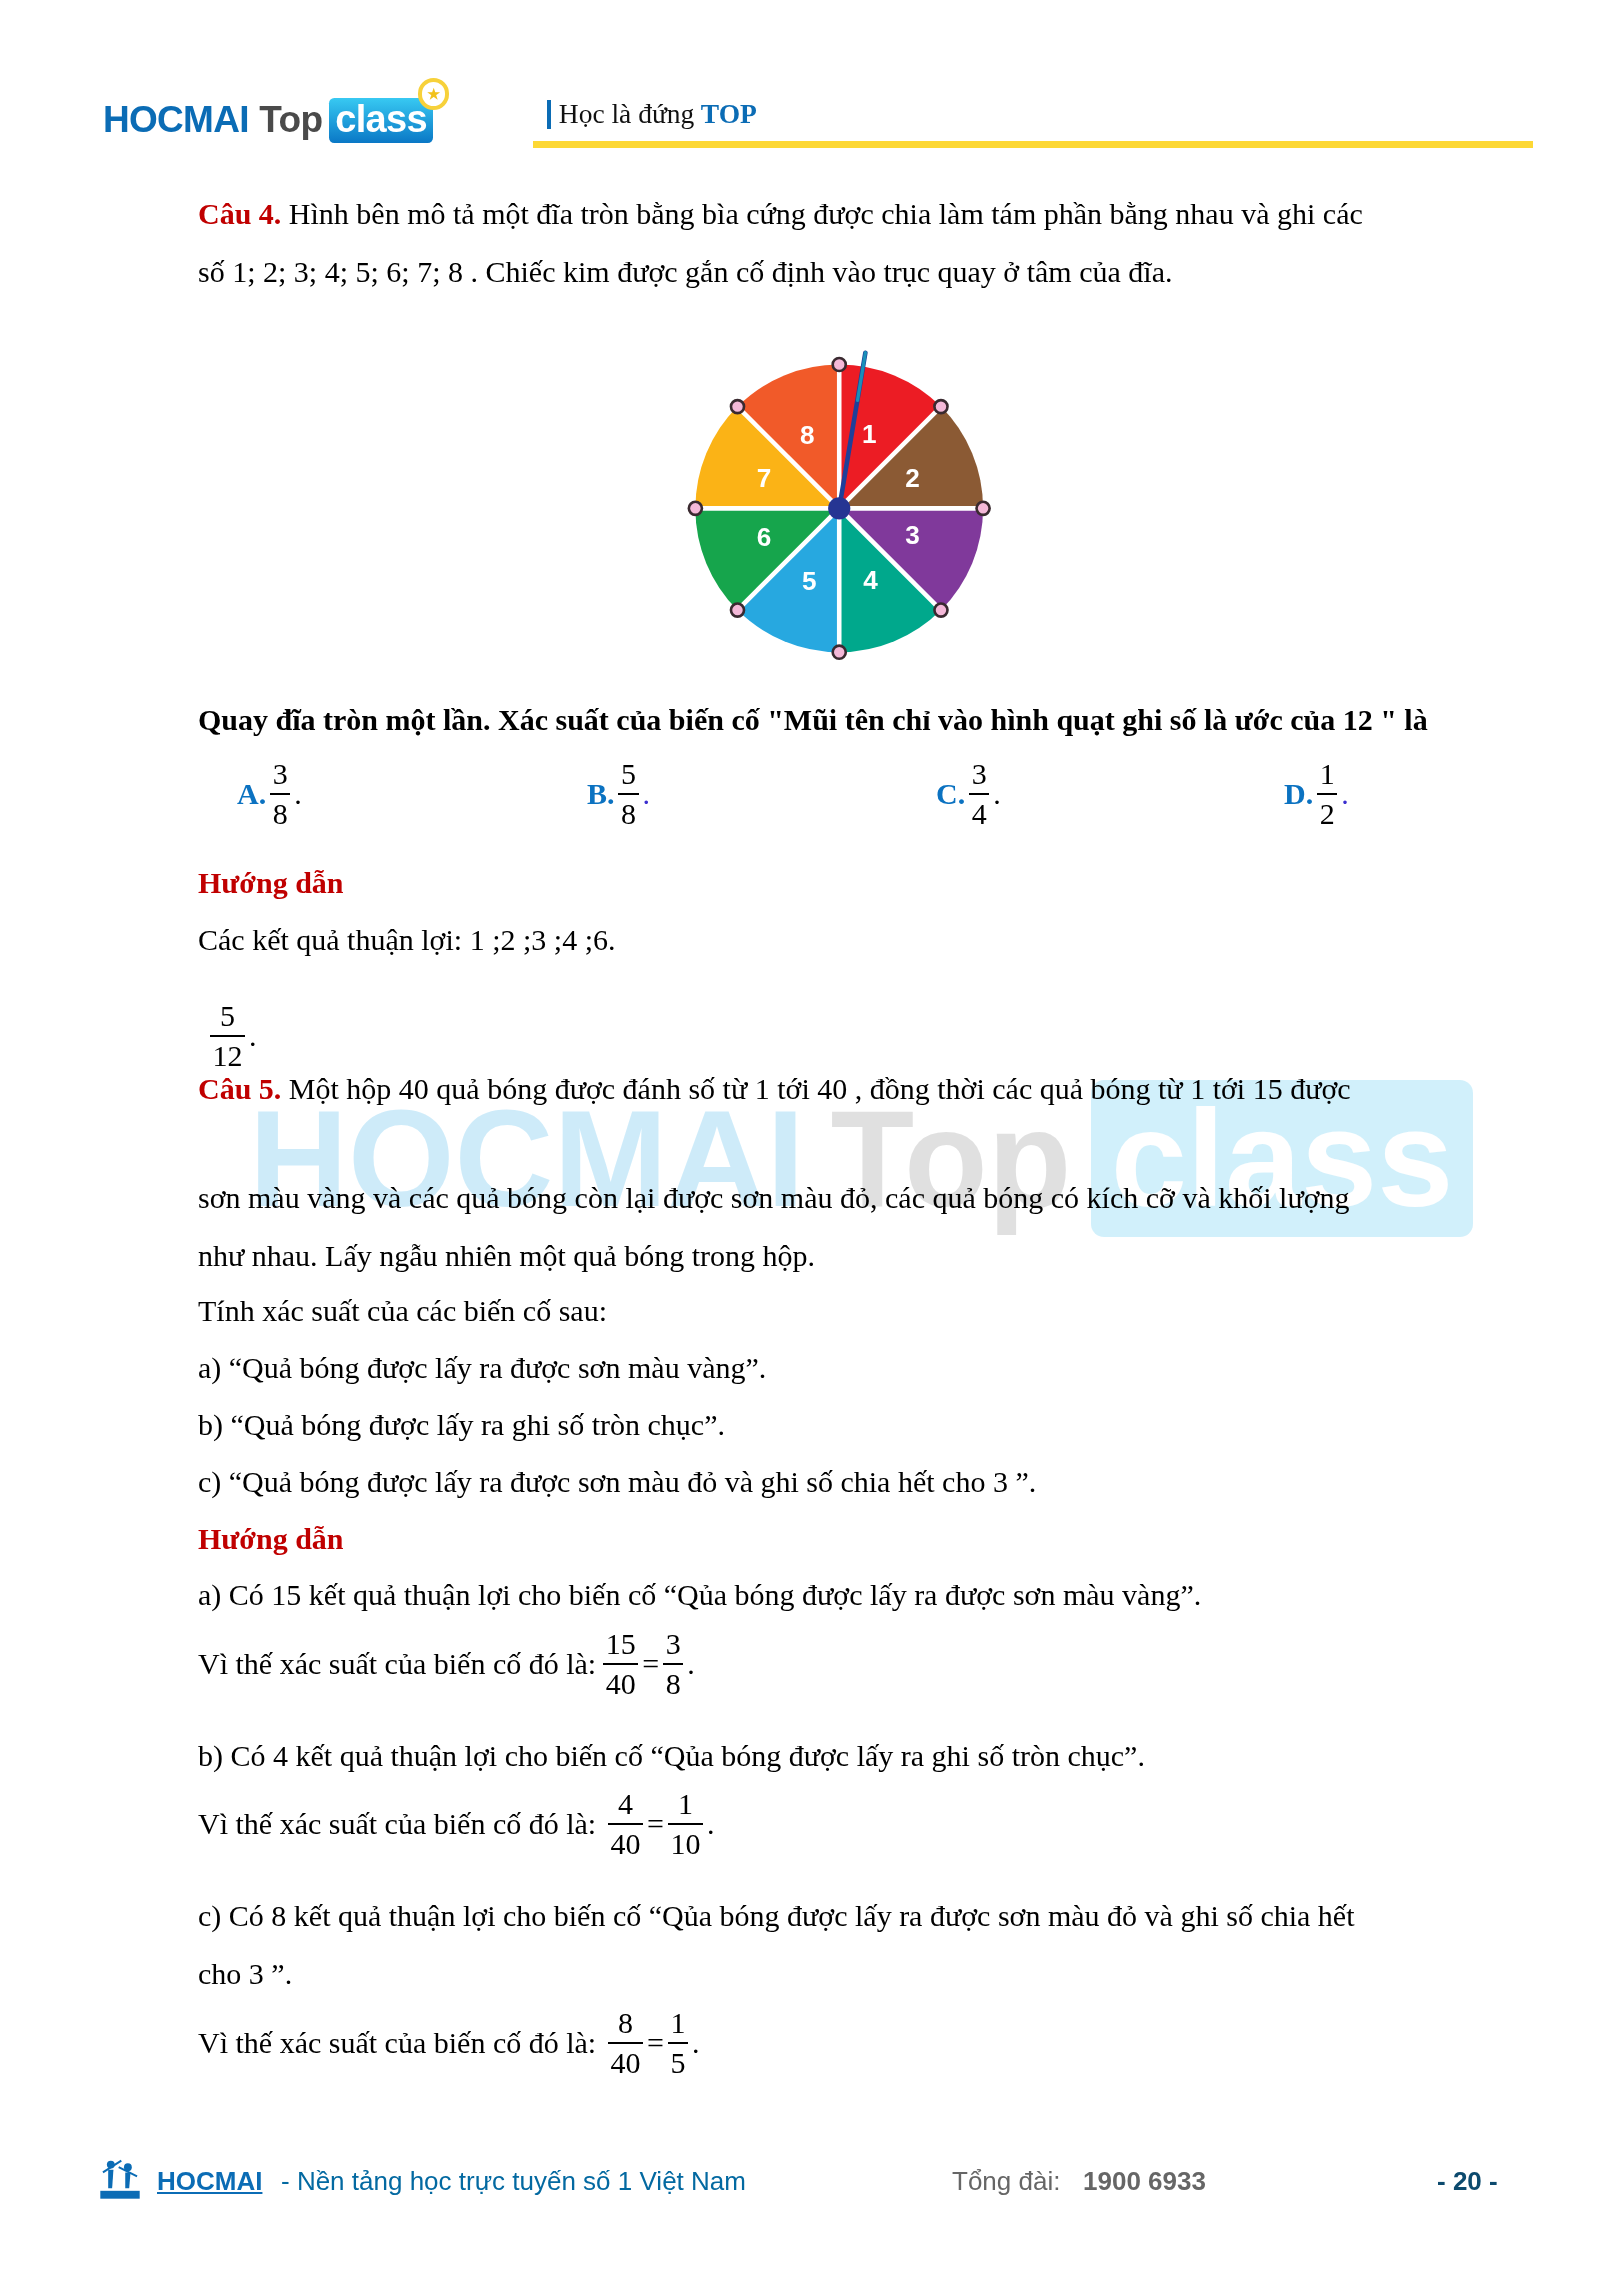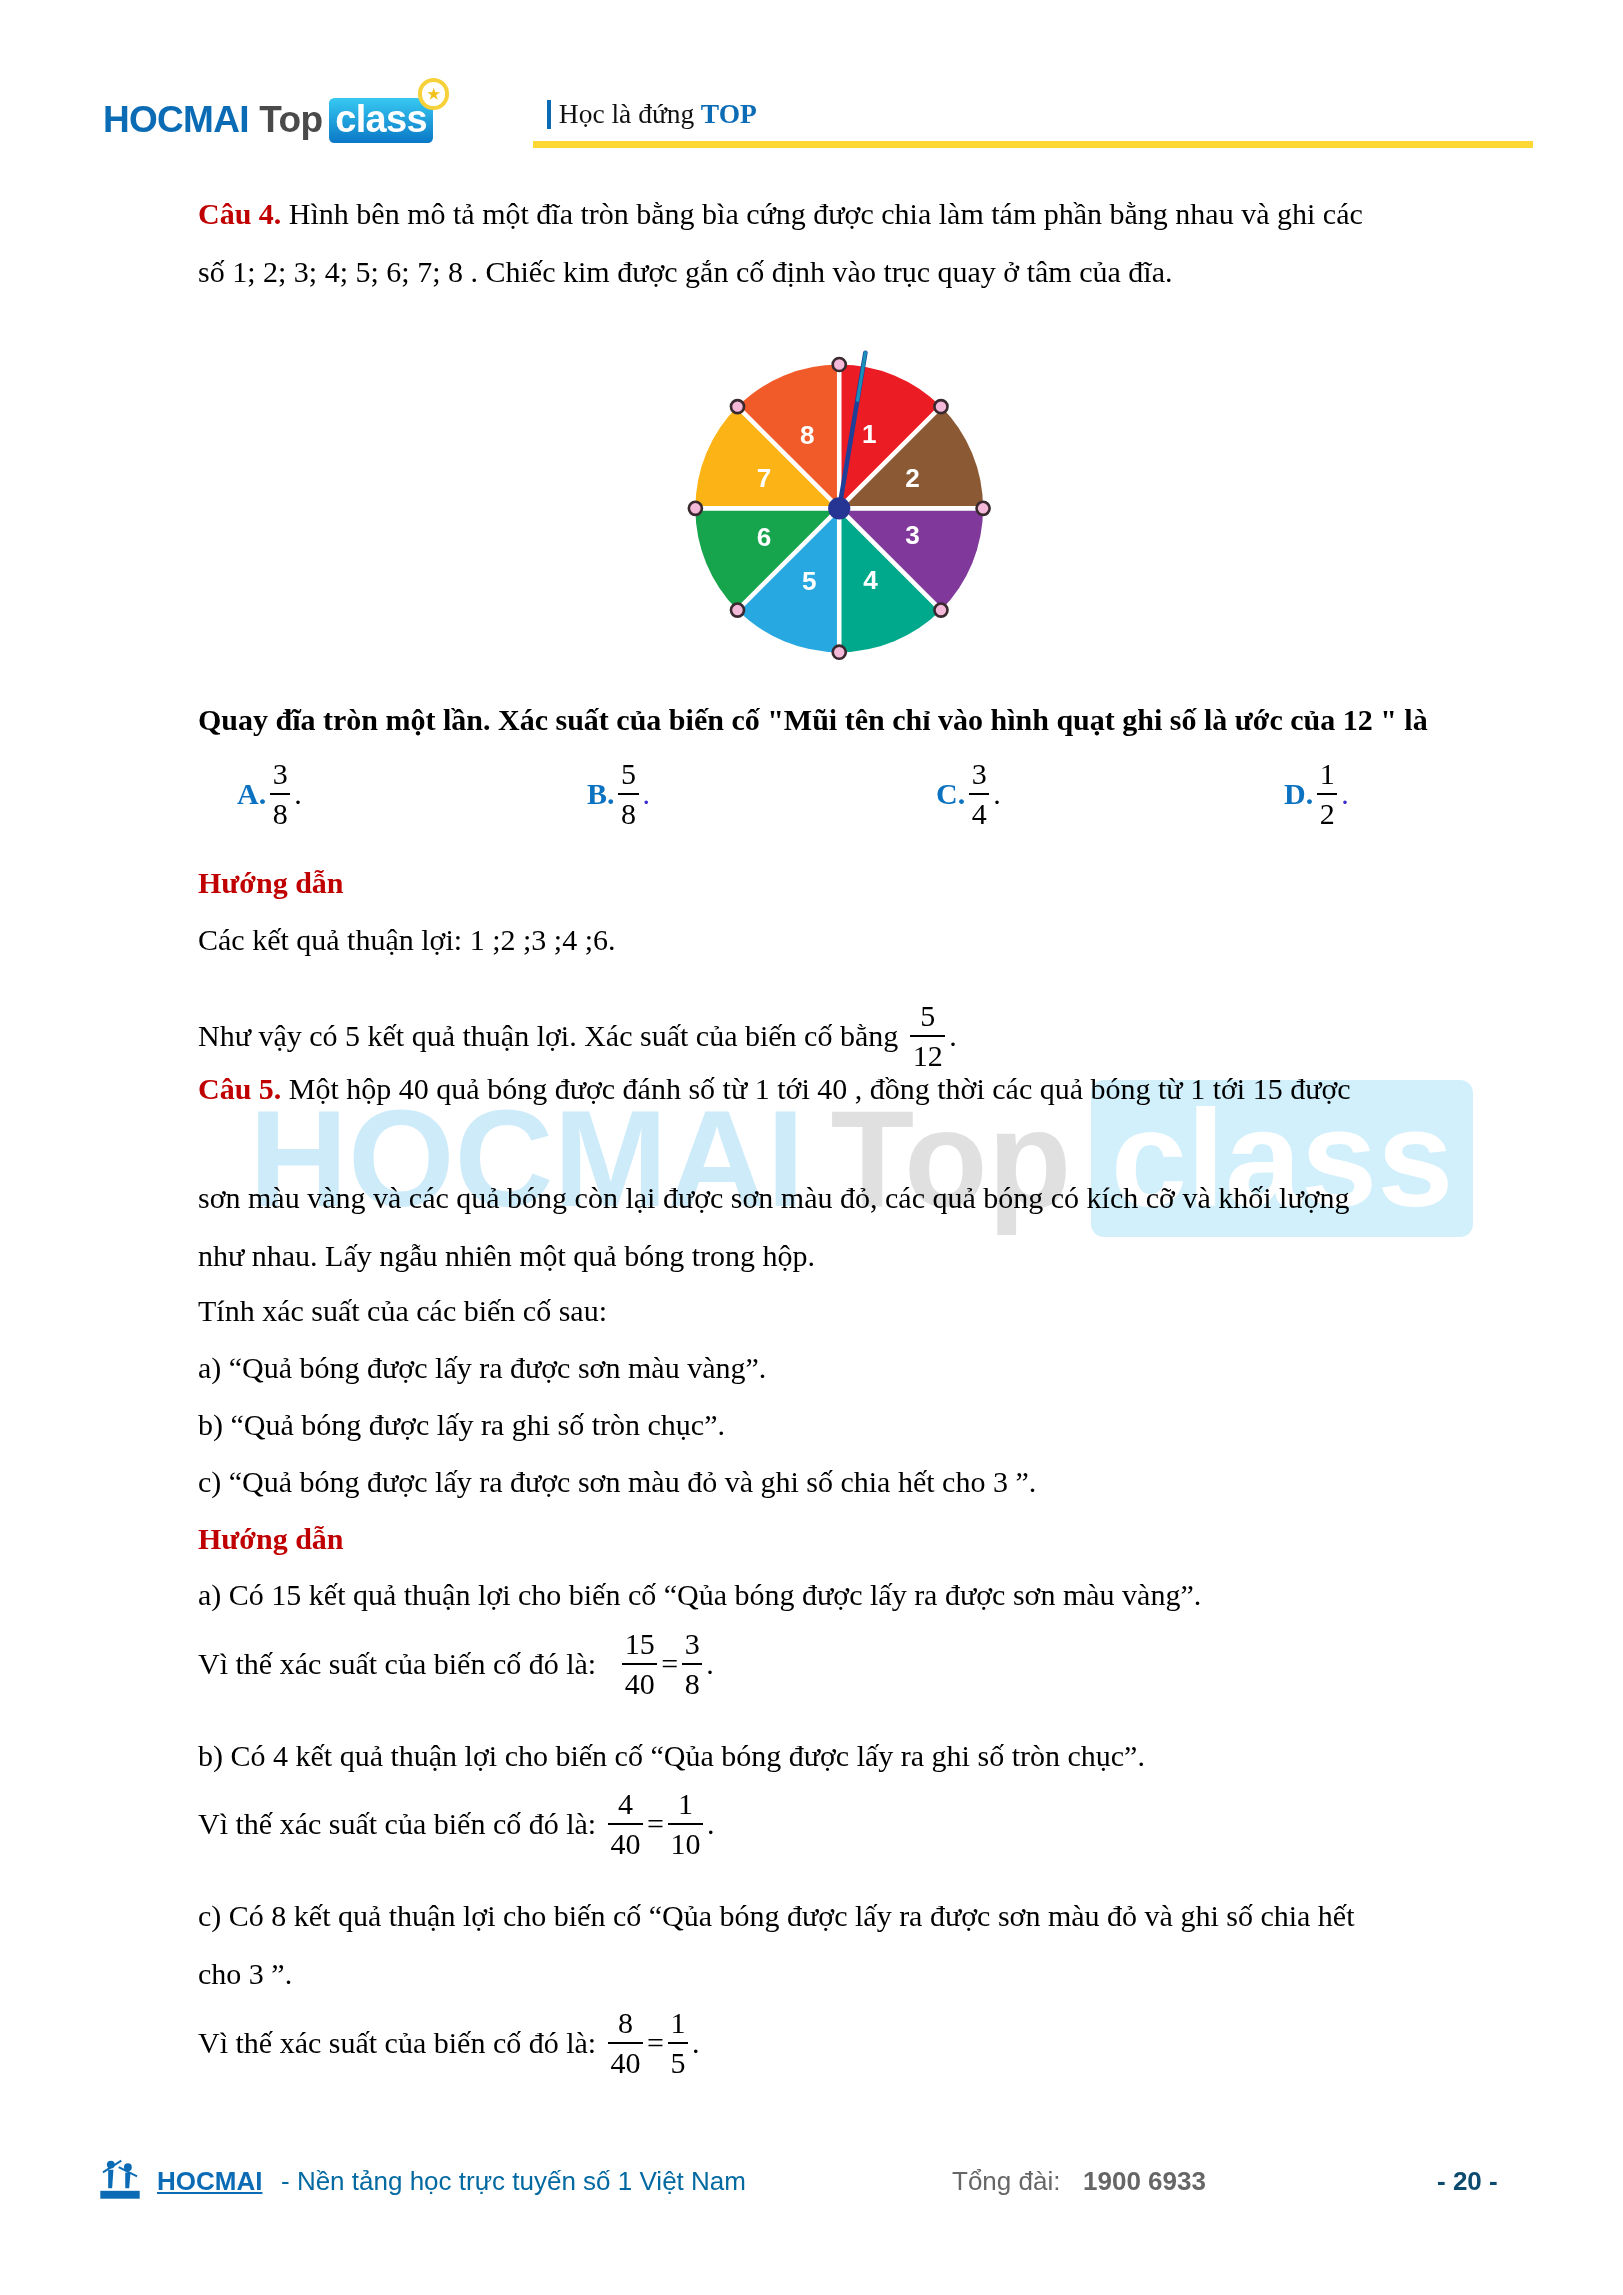--- a/index.html
+++ b/index.html
@@ -119,21 +119,20 @@
         <span class="bar"></span>
         <span class="den">2</span>
       </span>
         <span style="color:#3b2fcf">.</span>
     </div>
   </div>
 
   <div class="line red" style="top:865px;">Hướng dẫn</div>
   <div class="line" style="top:922px;">Các kết quả thuận lợi: 1 ;2 ;3 ;4 ;6.</div>
   <div class="line" style="top:1001px; display:flex; align-items:center;">
-    <span>Như vậy có 5 kết quả thuận lợi. Xác suất của biến cố bằng</span>
     <span class="frac" style="margin-left:11.8px;">
       <span class="num">5</span>
       <span class="bar"></span>
       <span class="den">12</span>
     </span>
       <span>.</span>
   </div>
 
   <div class="line" style="top:1071px;">
     <span class="red">Câu 5.</span>
@@ -144,21 +143,21 @@
   <div class="line" style="top:1293px;">Tính xác suất của các biến cố sau:</div>
   <div class="line" style="top:1350px;">a) “Quả bóng được lấy ra được sơn màu vàng”.</div>
   <div class="line" style="top:1407px;">b) “Quả bóng được lấy ra ghi số tròn chục”.</div>
   <div class="line" style="top:1464px;">c) “Quả bóng được lấy ra được sơn màu đỏ và ghi số chia hết cho  3 ”.</div>
 
   <div class="line red" style="top:1521px;">Hướng dẫn</div>
   <div class="line" style="top:1577px;">a) Có 15  kết quả thuận lợi cho biến cố “Qủa bóng được lấy ra được sơn màu vàng”.</div>
 
   <div class="line" style="top:1629px; display:flex; align-items:center;">
     <span>Vì thế xác suất của biến cố đó là:</span>
-    <span class="frac" style="margin-left:26px;justify-content:space-between;">
+    <span class="frac" style="margin-left:7px;justify-content:space-between;">
       <span class="num">15</span>
       <span class="bar"></span>
       <span class="den">40</span>
     </span>
     <span>=</span>
     <span class="frac">
       <span class="num">3</span>
       <span class="bar"></span>
       <span class="den">8</span>
     </span>

